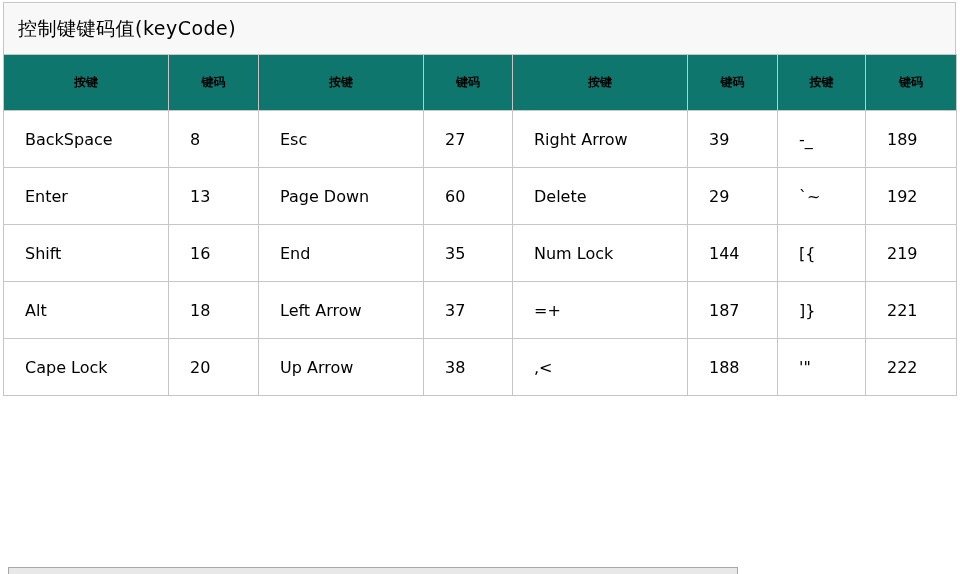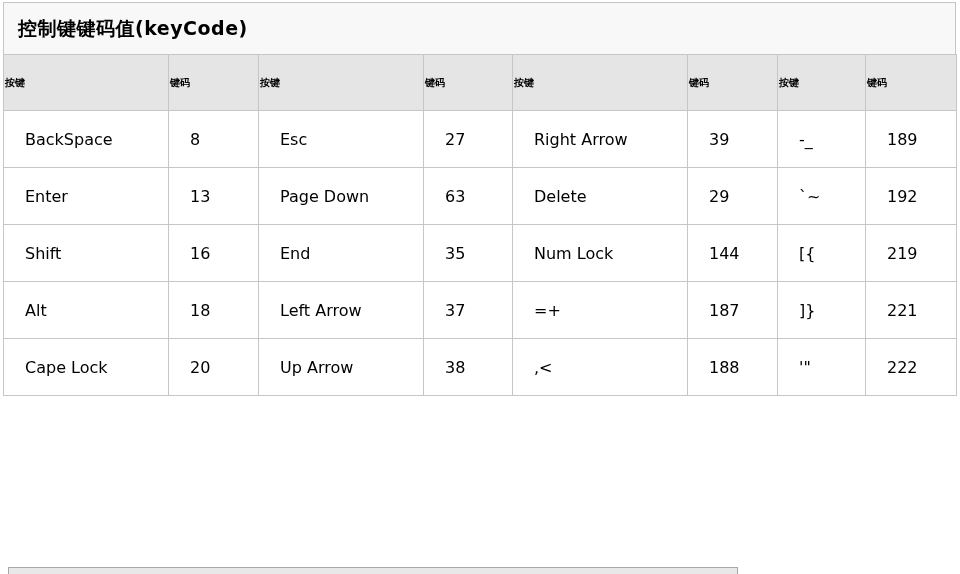--- a/index.html
+++ b/index.html
@@ -21,45 +21,45 @@
     top: 2px;
     width: 953px;
     height: 53px;
     box-sizing: border-box;
     border: 1px solid #c6c6c6;
     background: #f8f8f8;
     display: flex;
     align-items: center;
     padding-left: 14px;
     font-size: 19px;
-    font-weight: bold;
+    font-weight: normal;
     letter-spacing: 0.5px;
   }
   table.keycode-table {
     position: absolute;
     left: 3px;
     top: 54px;
     width: 953px;
     border-collapse: collapse;
     table-layout: fixed;
     font-size: 16px;
   }
   table.keycode-table th,
   table.keycode-table td {
     border: 1px solid #c6c6c6;
     box-sizing: border-box;
     overflow: hidden;
     white-space: nowrap;
   }
   table.keycode-table th {
     height: 56px;
-    text-align: left;
+    text-align: center;
     font-weight: bold;
-    background: #e5e5e5;
-    font-size: 10px;
+    background: #0f766e;
+    font-size: 12px;
   }
   table.keycode-table td {
     height: 57px;
     text-align: left;
     padding-left: 21px;
     background: #ffffff;
   }
   col.c-key-1  { width: 165px; }
   col.c-code-1 { width: 90px;  }
   col.c-key-2  { width: 165px; }
@@ -119,21 +119,21 @@
       <td>27</td>
       <td>Right Arrow</td>
       <td>39</td>
       <td>-_</td>
       <td>189</td>
     </tr>
       <tr>
       <td>Enter</td>
       <td>13</td>
       <td>Page Down</td>
-      <td>63</td>
+      <td>60</td>
       <td>Delete</td>
       <td>29</td>
       <td>`~</td>
       <td>192</td>
     </tr>
       <tr>
       <td>Shift</td>
       <td>16</td>
       <td>End</td>
       <td>35</td>

